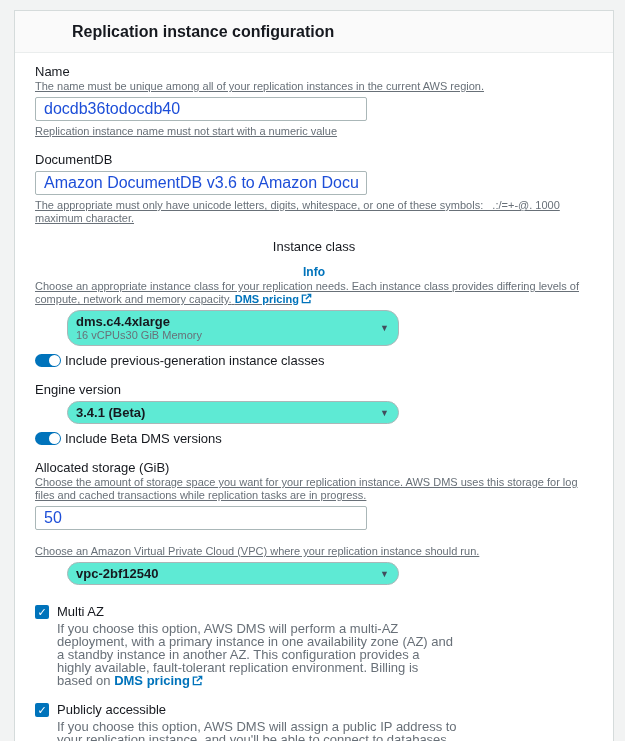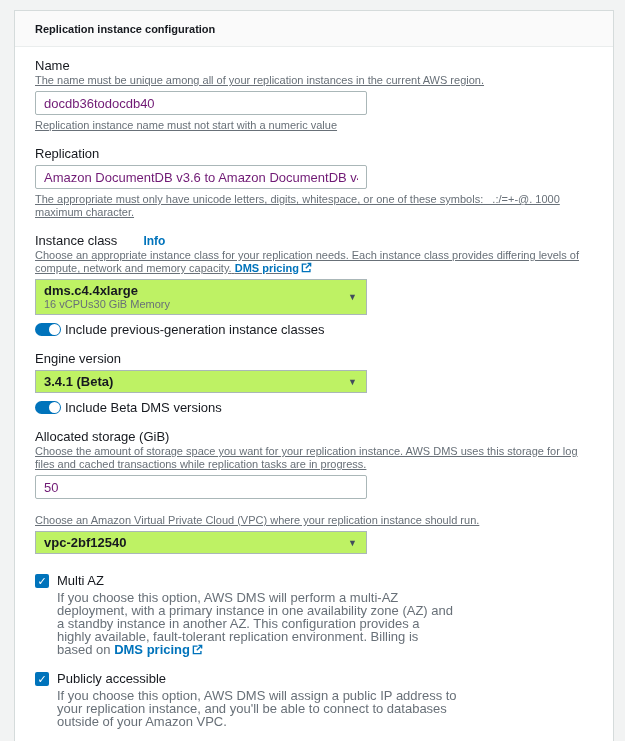--- a/index.html
+++ b/index.html
@@ -13,56 +13,57 @@
     position: absolute; left: 14px; top: 10px;
     width: 600px;
     background: #ffffff;
     border: 1px solid #d5dbdb;
   }
   .card-header {
     background: #fafafa;
     border-bottom: 1px solid #eaeded;
     padding: 12px 20px 11px;
   }
-  .card-title { font-size: 11px; font-weight: 700; color: #16191f; }
+  .card-title { font-size: 16px; font-weight: 700; color: #16191f; margin-left: 37px; }
   .card-body { padding: 12px 20px 14px; }
   .field { margin-bottom: 15px; }
   .field:last-child { margin-bottom: 0; }
   .label {
     font-size: 13px; line-height: 14px; color: #16191f;
   }
-  .label-row { display: flex; align-items: flex-start; gap: 26px; }
+  .label-row { display: flex; align-items: center; gap: 11px; flex-direction: column; }
   .desc, .constraint {
     font-size: 11px; line-height: 13px; color: #687078;
     max-width: 560px;
     text-decoration: underline;
   }
   .desc { margin-top: 1px; }
   .constraint { margin-top: 4px; }
   .link {
     color: #0073bb; font-weight: 700; text-decoration: none;
     cursor: pointer; white-space: nowrap;
   }
   .info-link { font-size: 12px; }
   .ext-icon { vertical-align: -1px; margin-left: 2px; }
   .text-input {
     display: block; margin-top: 4px;
     width: 332px; height: 24px;
     border: 1px solid #aab7b8; border-radius: 2px;
     padding: 0 8px;
-    font-family: inherit; font-size: 13px; color: #701a75;
+    font-family: inherit; font-size: 16px; color: #1d4ed8;
     background: #ffffff;
   }
   .select {
     position: relative; margin-top: 4px;
     width: 332px;
-    border: 1px solid #aab7b8; border-radius: 0;
-    background: #bef264;
+    border: 1px solid #aab7b8; border-radius: 13px;
+    background: #5eead4;
     padding: 3px 28px 3px 8px;
     cursor: pointer;
+    margin-left: 32px;
   }
   .select-primary { font-size: 13px; line-height: 15px; font-weight: 700; color: #16191f; }
   .select-meta { font-size: 11px; line-height: 13px; color: #687078; display: flex; }
   .caret {
     position: absolute; right: 9px; top: 50%;
     transform: translateY(-52%);
     font-size: 9px; color: #414d5c;
   }
   .toggle-row { display: flex; align-items: center; gap: 4px; margin-top: 7px; }
   .toggle {
@@ -101,21 +102,21 @@
   <div class="card-body">
 
     <div class="field">
       <div class="label">Name</div>
       <p class="desc">The name must be unique among all of your replication instances in the current AWS region.</p>
       <input type="text" class="text-input" value="docdb36todocdb40" style="">
       <p class="constraint">Replication instance name must not start with a numeric value</p>
     </div>
 
     <div class="field">
-      <div class="label">Replication</div>
+      <div class="label">DocumentDB</div>
       <input type="text" class="text-input" value="Amazon DocumentDB v3.6 to Amazon DocumentDB v4.0 replicatio" style="">
       <p class="constraint">The appropriate must only have unicode letters, digits, whitespace, or one of these symbols: _.:/=+-@. 1000 maximum character.</p>
     </div>
 
     <div class="field">
       <div class="label-row">
         <span class="label">Instance class</span>
         <a class="link info-link">Info</a>
       </div>
       <p class="desc">

